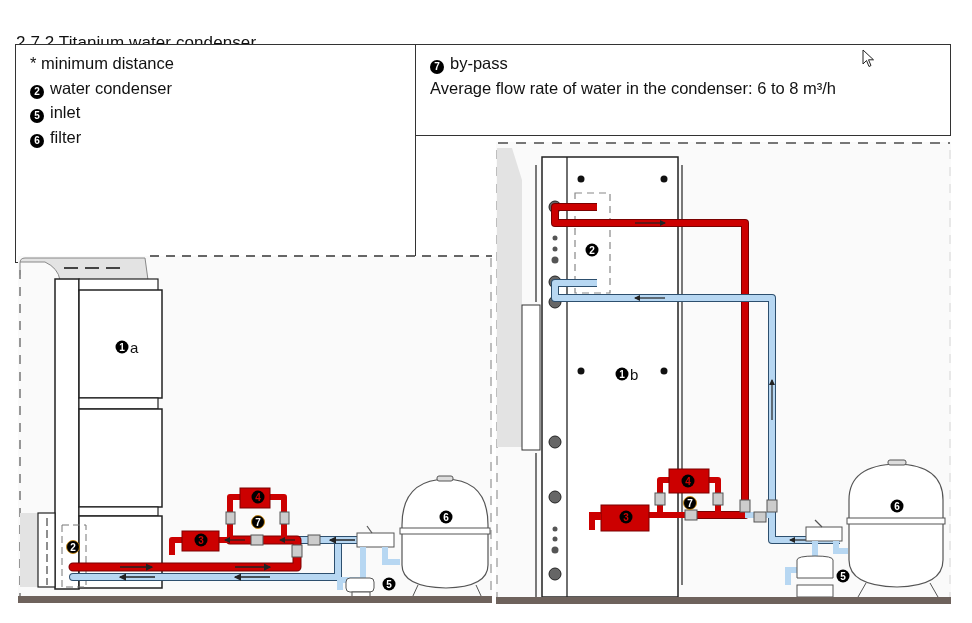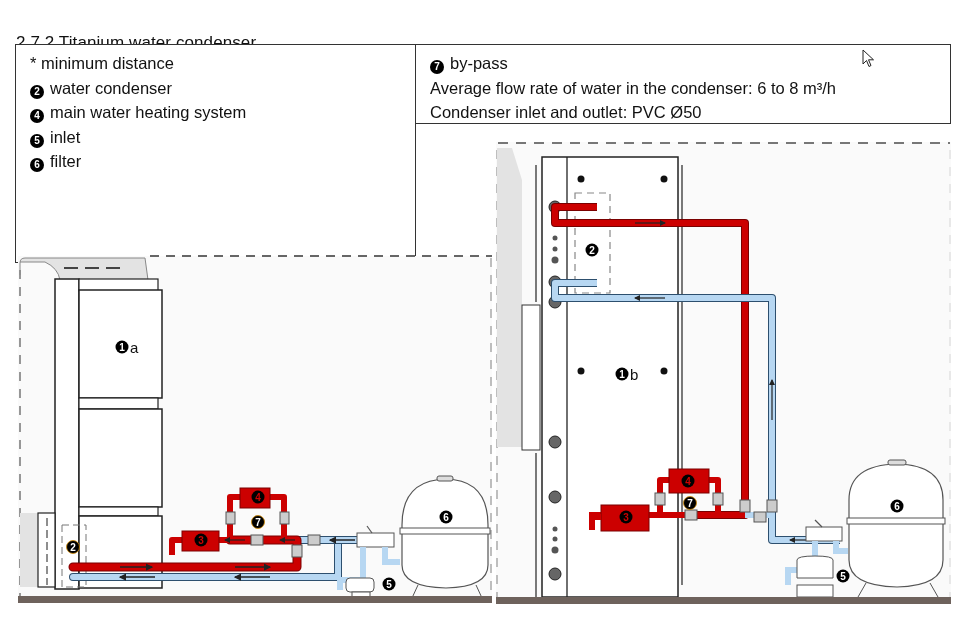--- a/index.html
+++ b/index.html
@@ -1,44 +1,42 @@
 <!DOCTYPE html>
 <html><head>
 <meta charset="utf-8">
 <style>
   html,body{margin:0;padding:0;background:#ffffff;}
   body{width:972px;height:623px;position:relative;overflow:hidden;font-family:"Liberation Sans","DejaVu Sans",sans-serif;color:#111;}
   .title{position:absolute;left:16px;top:9px;font-size:17px;text-decoration:underline;letter-spacing:0.1px;margin-top:24px;}
   .legend{position:absolute;border:1.5px solid #333;background:#fff;font-size:16.5px;line-height:24.6px;box-sizing:border-box;}
   .legend-left{left:15px;top:44px;width:401px;height:219px;padding:6px 0 0 14px;}
-  .legend-right{left:415px;top:44px;width:536px;height:80px;padding:6px 0 0 14px;}
+  .legend-right{left:415px;top:44px;width:536px;height:92px;padding:6px 0 0 14px;}
   .legend .row{white-space:nowrap;}
   .num{display:inline-block;width:14px;height:14px;border-radius:50%;background:#000;color:#fff;font-size:10px;line-height:14px;text-align:center;font-weight:bold;vertical-align:-1px;margin-right:2px;}
   .num.sp{margin-right:6px;}
   .cursor{position:absolute;left:862px;top:49px;}
   svg.diagram{position:absolute;left:0;top:0;}
   .lbl{font-family:"Liberation Sans",sans-serif;}
 </style>
 </head>
 <body>
 
 <div class="title">2.7.2 Titanium water condenser</div>
 
 <div class="legend legend-left">
   <div class="row"><span>*</span> <span>minimum distance</span></div>
   <div class="row"><span class="num sp">2</span><span>water condenser</span></div>
-  <div class="row"><span class="num sp">4</span><span>main water heating system</span></div>
   <div class="row"><span class="num sp">5</span><span>inlet</span></div>
   <div class="row"><span class="num sp">6</span><span>filter</span></div>
 </div>
 
 <div class="legend legend-right">
   <div class="row"><span class="num sp">7</span><span>by-pass</span></div>
   <div class="row">Average flow rate of water in the condenser: 6 to 8 m³/h</div>
-  <div class="row">Condenser inlet and outlet: PVC Ø50</div>
 </div>
 
 <svg class="diagram" width="972" height="623" viewBox="0 0 972 623">
   <defs>
     <marker id="arr" viewBox="0 0 6 6" refX="5" refY="3" markerWidth="5" markerHeight="5" orient="auto">
       <path d="M0,0 L6,3 L0,6 z" fill="#222"></path>
     </marker>
   </defs>
 
   <g>

